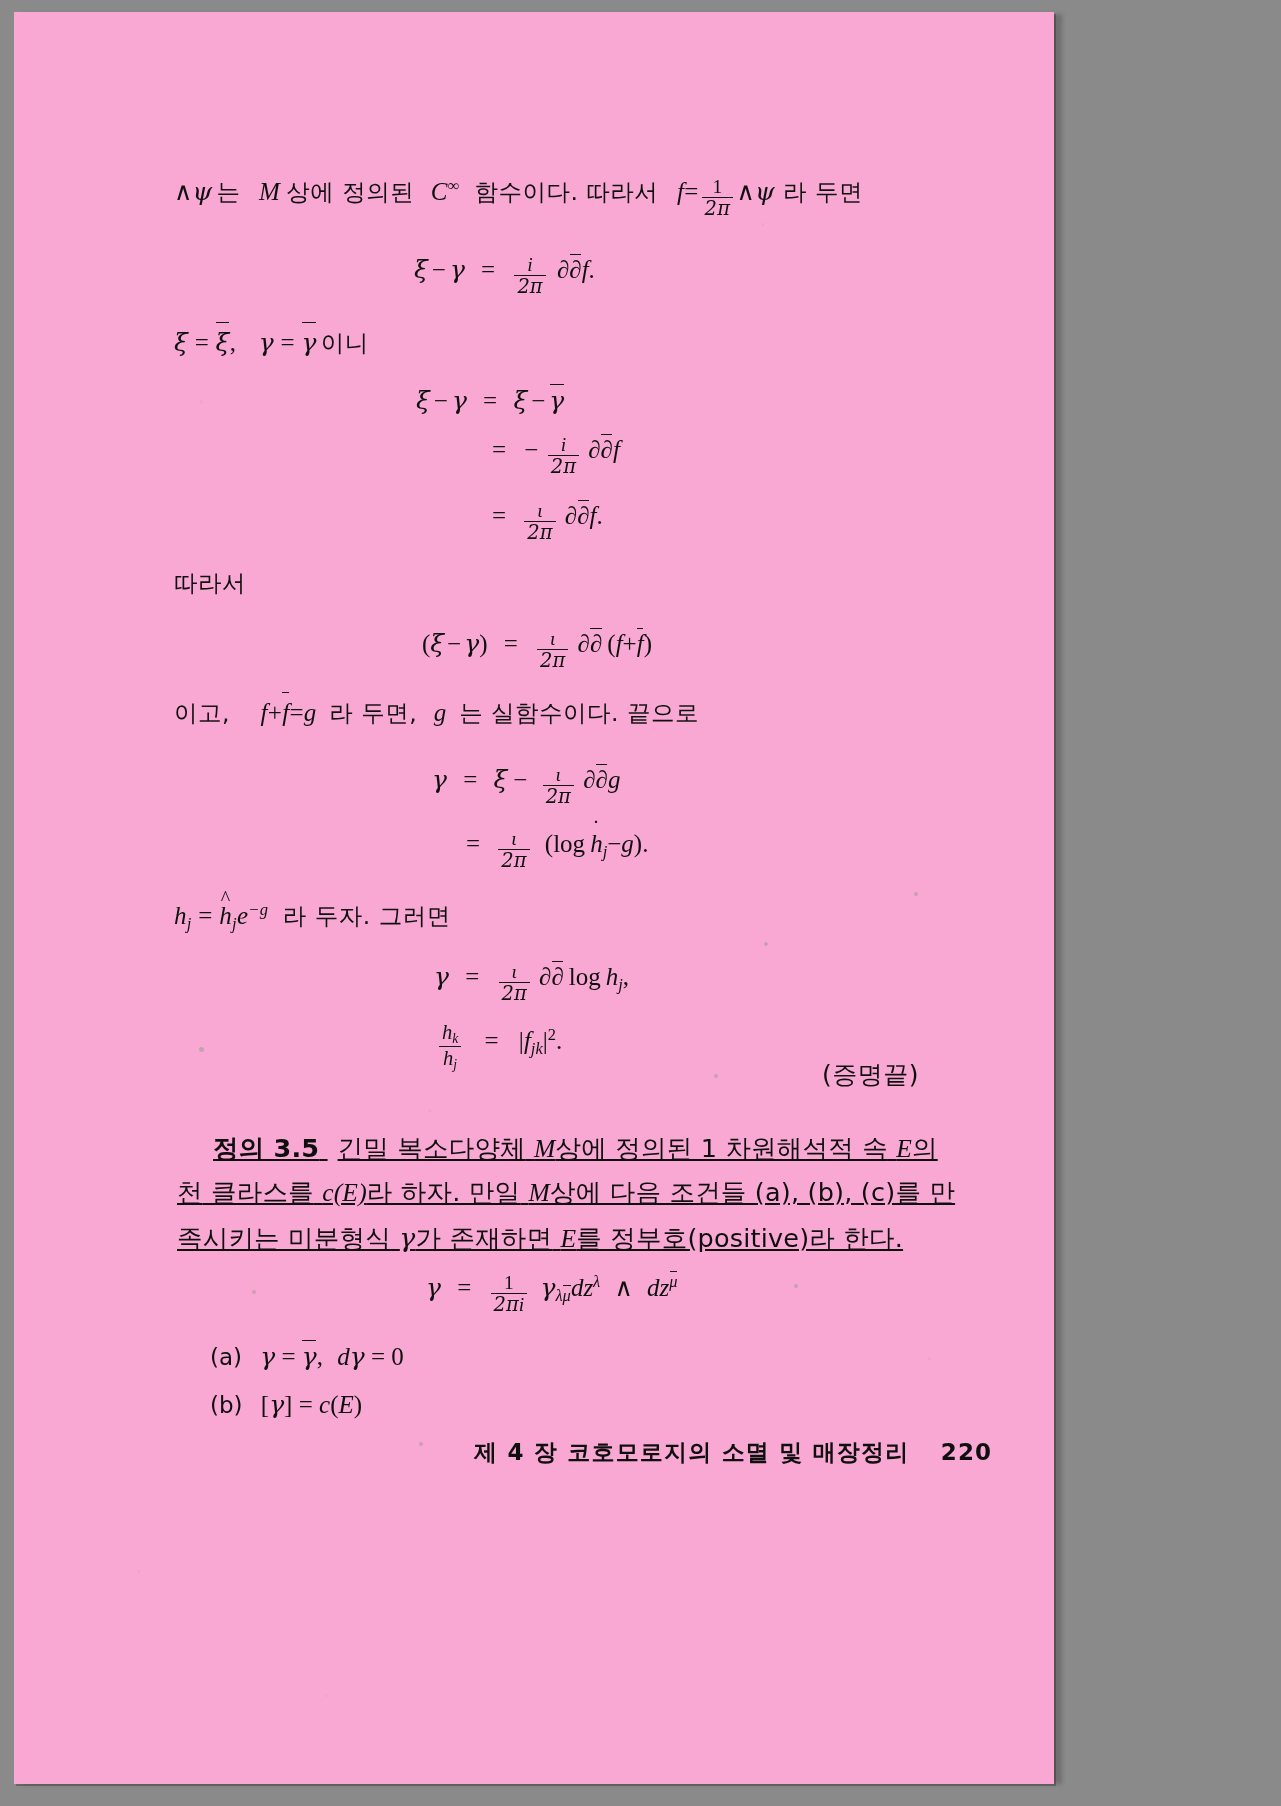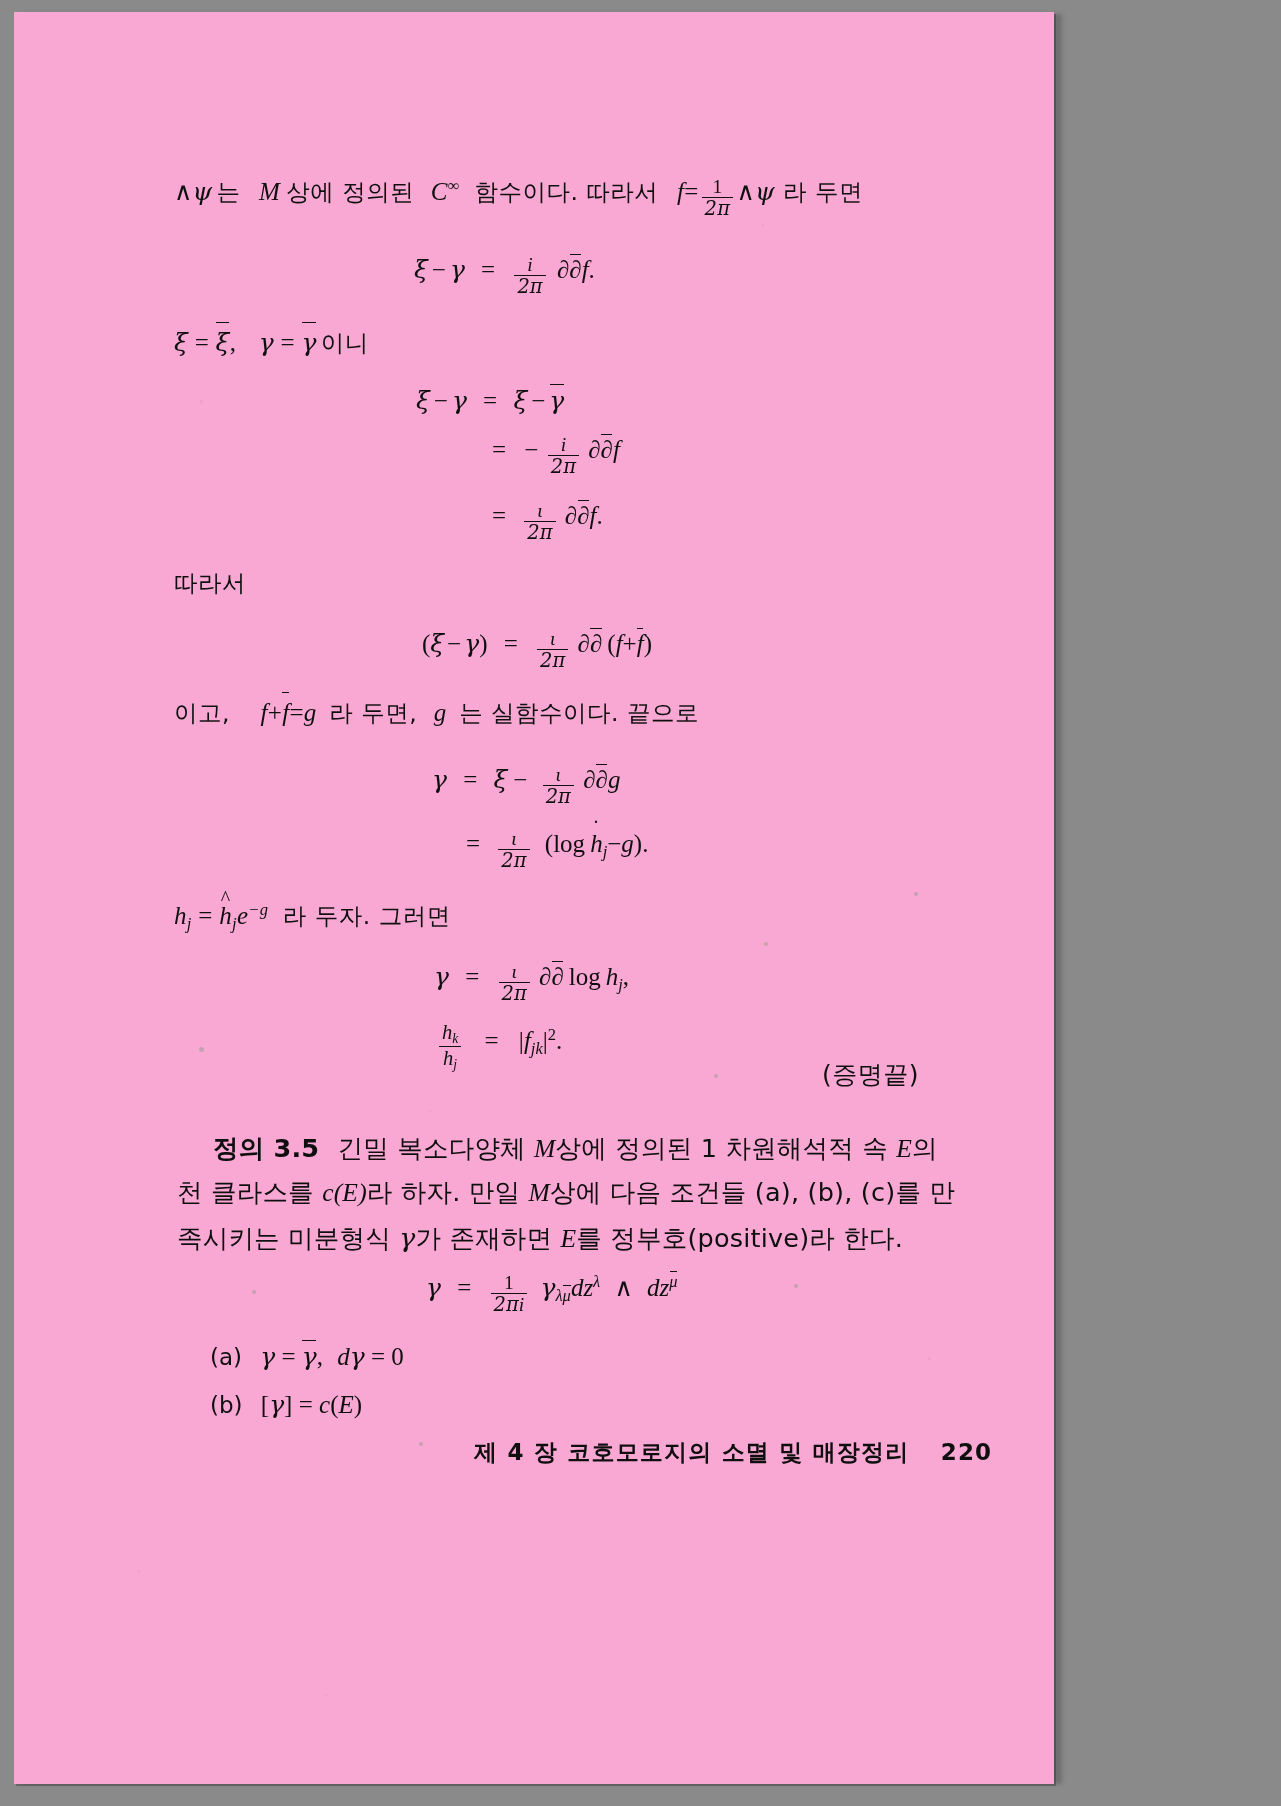--- a/index.html
+++ b/index.html
@@ -253,21 +253,21 @@
       <span>∂<span class="ov">∂</span> log <i class="v">h</i><sub class="s">j</sub>,</span>
     </div>
     <div class="eq" style="left:422px;top:1005px;">
       <span class="frac" style="font-size:0.82em;"><span class="num"><i class="v">h</i><sub class="s">k</sub></span><span class="den"><i class="v">h</i><sub class="s">j</sub></span></span>
       <span style="margin:0 14px;">=</span>
       <span>|<i class="v">f</i><sub class="s">jk</sub>|<sup class="s" style="font-style:normal;">2</sup>.</span>
     </div>
 
     <div class="rightnote" style="left:808px;top:1010px;margin-top:36px;">(증명끝)</div>
 
-    <div class="defblock" style="left:163px;top:1115px;">
+    <div class="defblock" style="left:163px;top:1115px;text-decoration:underline;">
       <span style="margin-left:36px;"></span><b>정의 3.5</b>
       <span style="margin-left:10px;">긴밀 복소다양체</span>
       <i class="v" style="font-family:'Liberation Serif',serif;">M</i><span>상에  정의된  1 차원해석적  속</span>
       <i class="v" style="font-family:'Liberation Serif',serif;">E</i><span>의  천</span>
       <span>클라스를</span>
       <i class="v" style="font-family:'Liberation Serif',serif;">c(E)</i><span>라  하자.  만일</span>
       <i class="v" style="font-family:'Liberation Serif',serif;">M</i><span>상에   다음   조건들  (a), (b), (c)를  만</span>
       <span>족시키는  미분형식</span>
       <i class="gk" style="font-size:1.05em;">γ</i><span>가  존재하면</span>
       <i class="v" style="font-family:'Liberation Serif',serif;">E</i><span>를  정부호(positive)라  한다.</span>

